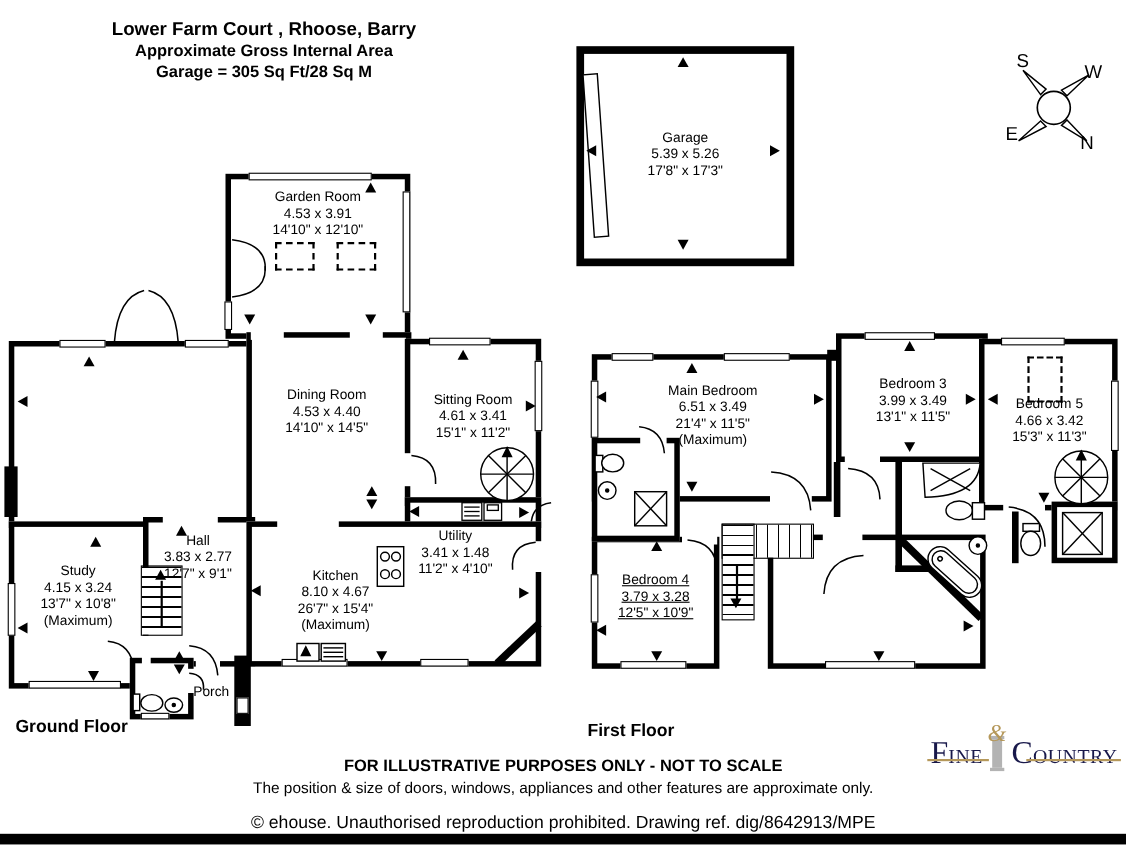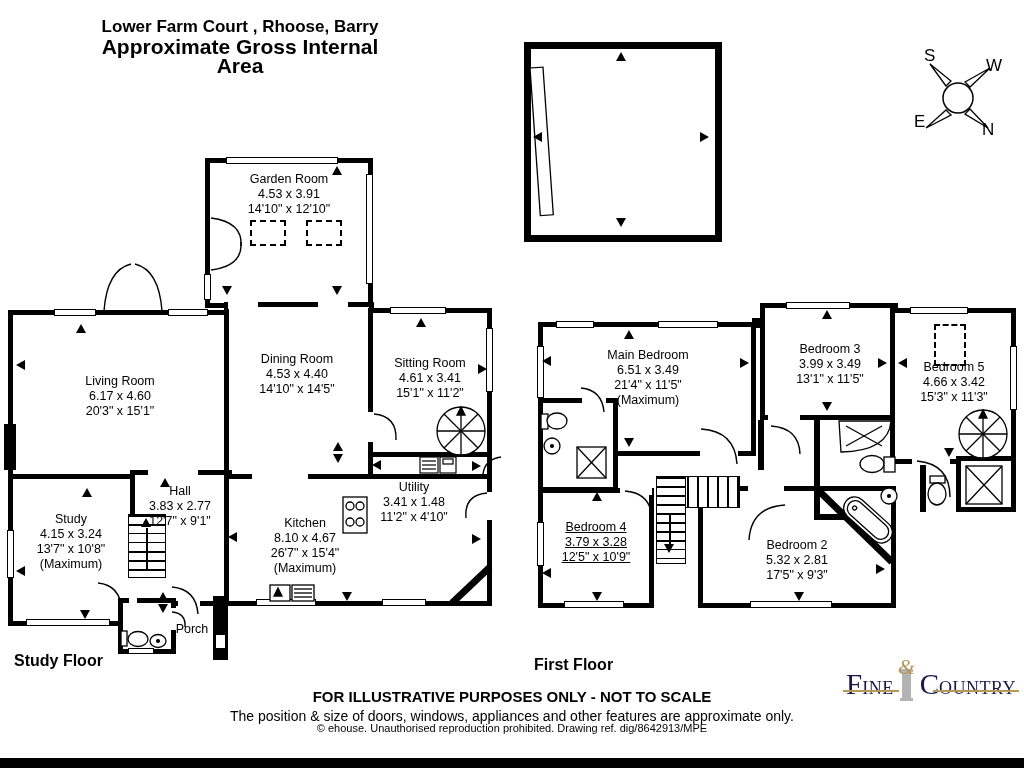--- a/index.html
+++ b/index.html
@@ -18,21 +18,21 @@
   .stem{position:absolute;background:#000;z-index:4;}
   .tri{position:absolute;width:0;height:0;z-index:4;}
   .tri.up{border-left:5px solid transparent;border-right:5px solid transparent;border-bottom:9px solid #000;}
   .tri.down{border-left:5px solid transparent;border-right:5px solid transparent;border-top:9px solid #000;}
   .tri.left{border-top:5px solid transparent;border-bottom:5px solid transparent;border-right:9px solid #000;}
   .tri.right{border-top:5px solid transparent;border-bottom:5px solid transparent;border-left:9px solid #000;}
   .overlay{position:absolute;left:0;top:0;z-index:3;pointer-events:none;}
   .rlabel{position:absolute;text-align:center;font-size:12.5px;line-height:15px;z-index:4;}
   .title{position:absolute;left:80px;top:16px;width:320px;text-align:center;font-weight:bold;z-index:4;}
   .title .t1{font-size:17px;line-height:21px;}
-  .title .t2{font-size:21px;line-height:19px;}
+  .title .t2{font-size:15px;line-height:19px;}
   .floorlab{position:absolute;font-size:16px;font-weight:bold;z-index:4;}
   .footer{position:absolute;left:0;width:1024px;text-align:center;z-index:4;}
   .compass{position:absolute;left:896px;top:34px;width:130px;height:130px;z-index:4;}
   .compass span{position:absolute;font-size:17px;}
   .logo{position:absolute;left:841px;top:660px;width:180px;height:48px;z-index:4;
         font-family:"Liberation Serif",serif;color:#18184a;}
   .logo .row{position:absolute;left:0;top:0;width:100%;display:flex;align-items:baseline;justify-content:center;}
   .logo .big{font-size:29px;line-height:30px;}
   .logo .small{font-size:18px;letter-spacing:0.5px;}
   .logo-mid{position:relative;width:24px;height:34px;margin:0 1px;}
@@ -44,20 +44,21 @@
   .botbar{position:absolute;left:0;top:758px;width:1024px;height:10px;background:#000;z-index:5;}
 </style>
 </head>
 <body>
 
 <div id="plan">
 
   <div class="title">
     <div class="t1">Lower Farm Court , Rhoose, Barry</div>
     <div class="t2">Approximate Gross Internal Area</div>
+    <div class="t2">Garage = 305 Sq Ft/28 Sq M</div>
   </div>
 
   <div class="compass">
     <svg width="130" height="130">
       <path d="M50,52 L34,30 L55,47 Z" fill="#fff" stroke="#000" stroke-width="1.3"></path>
       <path d="M69,48 L94,34 L74,53 Z" fill="#fff" stroke="#000" stroke-width="1.3"></path>
       <path d="M50,76 L30,94 L55,81 Z" fill="#fff" stroke="#000" stroke-width="1.3"></path>
       <path d="M74,75 L92,94 L69,80 Z" fill="#fff" stroke="#000" stroke-width="1.3"></path>
       <circle cx="62" cy="64" r="15" fill="#fff" stroke="#000" stroke-width="1.5"></circle>
     </svg>
@@ -243,29 +244,29 @@
         <rect x="839" y="509" width="58" height="22" rx="11"></rect>
         <rect x="843" y="512" width="50" height="16" rx="8"></rect>
         <circle cx="850" cy="520" r="2"></circle>
       </g>
       <rect x="966" y="466" width="36" height="38"></rect>
       <line x1="966" y1="466" x2="1002" y2="504"></line>
         <line x1="966" y1="504" x2="1002" y2="466"></line>
     </g>
   </svg>
 
+  <div class="rlabel" style="left:543px;top:118px;width:160px;">
+    <div>Garage</div>
+    <div>5.39 x 5.26</div>
+    <div>17'8" x 17'3"</div>
+  </div>
   <div class="rlabel" style="left:213px;top:172px;width:152px;">
     <div>Garden Room</div>
     <div>4.53 x 3.91</div>
     <div>14'10" x 12'10"</div>
-  </div>
-  <div class="rlabel" style="left:28px;top:374px;width:184px;">
-    <div>Living Room</div>
-    <div>6.17 x 4.60</div>
-    <div>20'3" x 15'1"</div>
   </div>
   <div class="rlabel" style="left:233px;top:352px;width:128px;">
     <div>Dining Room</div>
     <div>4.53 x 4.40</div>
     <div>14'10" x 14'5"</div>
   </div>
   <div class="rlabel" style="left:370px;top:356px;width:120px;">
     <div>Sitting Room</div>
     <div>4.61 x 3.41</div>
     <div>15'1" x 11'2"</div>
@@ -309,27 +310,22 @@
   <div class="rlabel" style="left:894px;top:360px;width:120px;">
     <div>Bedroom 5</div>
     <div>4.66 x 3.42</div>
     <div>15'3" x 11'3"</div>
   </div>
   <div class="rlabel" style="left:538px;top:520px;width:116px;text-decoration:underline;">
     <div>Bedroom 4</div>
     <div>3.79 x 3.28</div>
     <div>12'5" x 10'9"</div>
   </div>
-  <div class="rlabel" style="left:722px;top:538px;width:150px;">
-    <div>Bedroom 2</div>
-    <div>5.32 x 2.81</div>
-    <div>17'5" x 9'3"</div>
-  </div>
-
-  <div class="floorlab" style="left:14px;top:652px;">Study Floor</div>
+
+  <div class="floorlab" style="left:14px;top:652px;">Ground Floor</div>
   <div class="floorlab" style="left:534px;top:656px;">First Floor</div>
 
   <i class="tri up" style="left:332px;top:166px;"></i>
   <i class="tri down" style="left:222px;top:286px;"></i>
   <i class="tri down" style="left:332px;top:286px;"></i>
   <i class="tri up" style="left:76px;top:324px;"></i>
   <i class="tri left" style="left:16px;top:360px;"></i>
   <i class="tri up" style="left:160px;top:478px;"></i>
   <i class="tri up" style="left:82px;top:488px;"></i>
   <i class="tri left" style="left:16px;top:566px;"></i>
@@ -374,16 +370,16 @@
         <span class="logo-col"></span>
         <span class="logo-amp">&amp;</span>
       </span>
       <span class="big">C</span>
         <span class="small">OUNTRY</span>
     </div>
   </div>
 
   <div class="footer" style="top:708px;font-size:14px;">The position &amp; size of doors, windows, appliances and other features are approximate only.</div>
   <div class="footer" style="top:688px;font-weight:bold;font-size:15px;">FOR ILLUSTRATIVE PURPOSES ONLY - NOT TO SCALE</div>
-  <div class="footer" style="top:722px;font-size:11px;">© ehouse. Unauthorised reproduction prohibited. Drawing ref. dig/8642913/MPE</div>
+  <div class="footer" style="top:740px;font-size:16px;">© ehouse. Unauthorised reproduction prohibited. Drawing ref. dig/8642913/MPE</div>
 
   <div class="botbar"></div>
 </div>
 
 </body></html>

